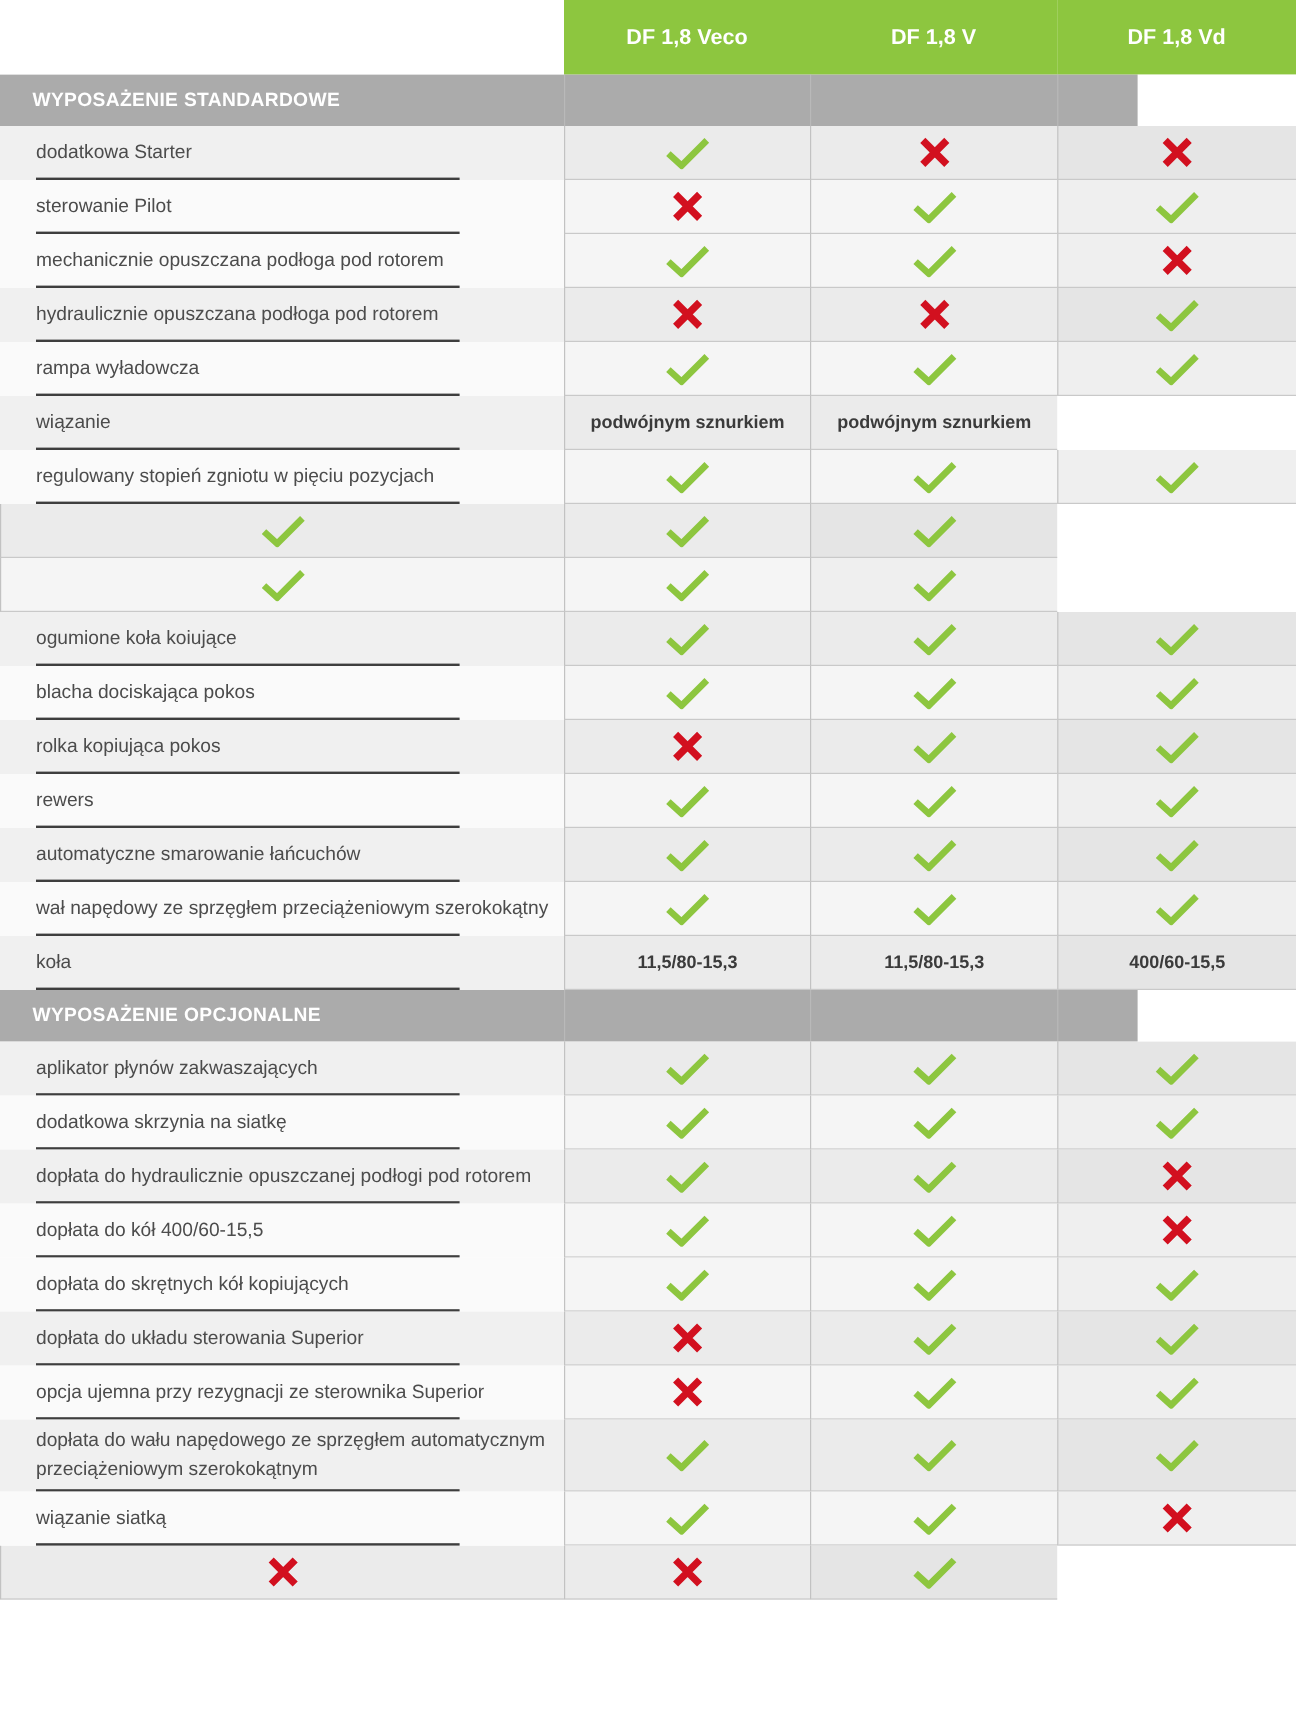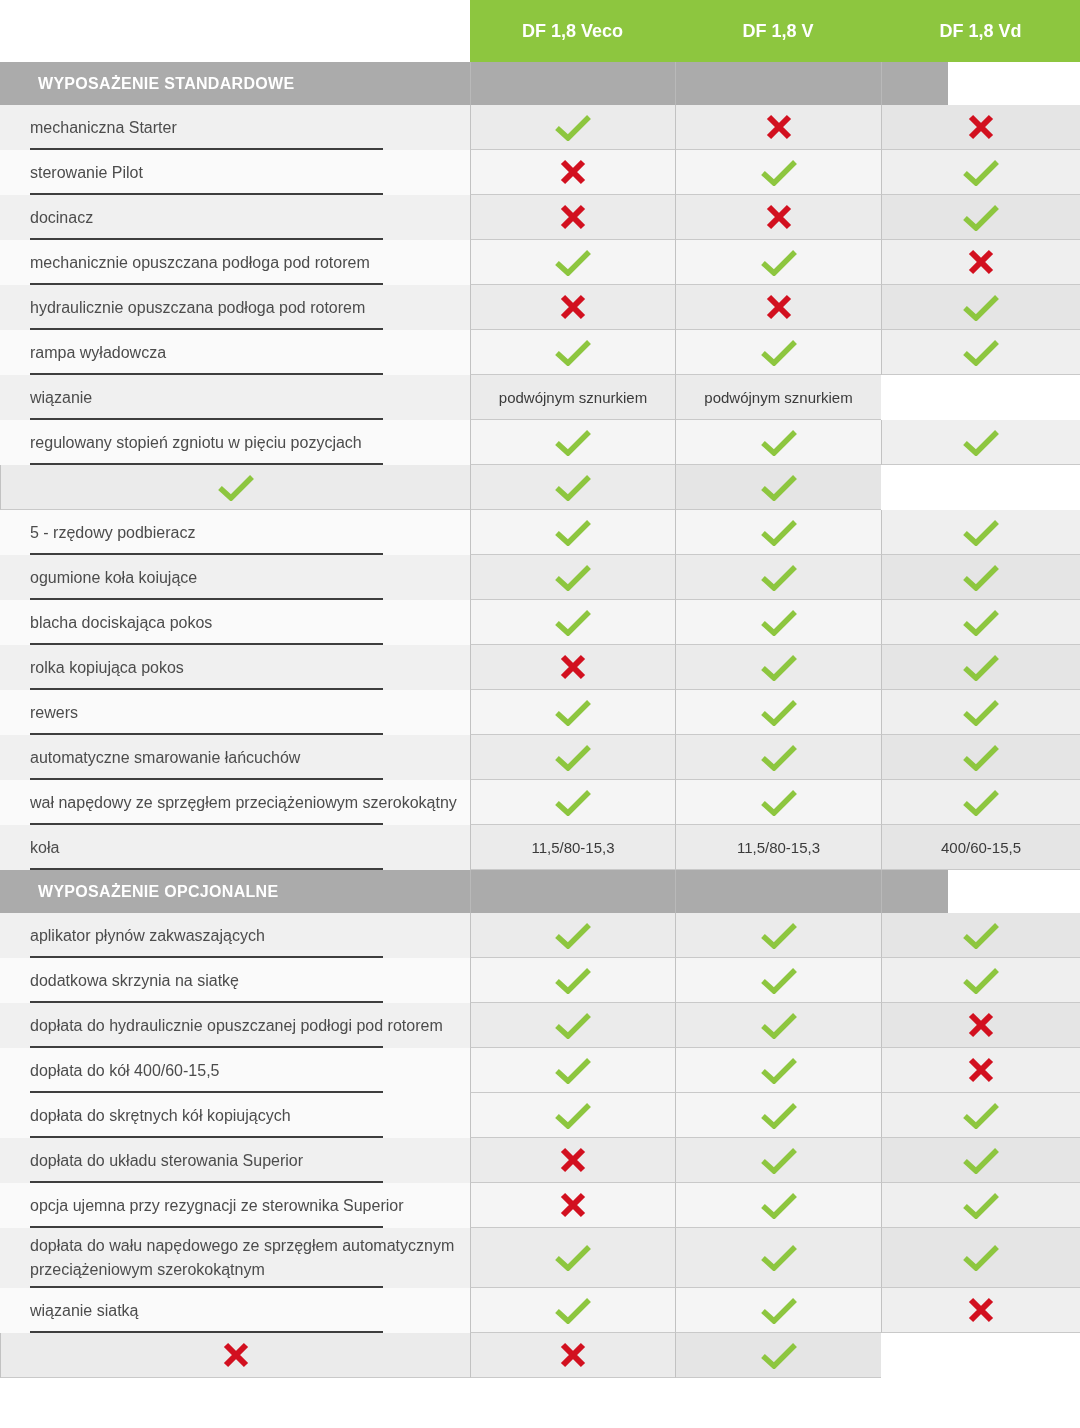--- a/index.html
+++ b/index.html
@@ -26,21 +26,21 @@
     font-size: 18px;
     display: flex; align-items: center; justify-content: center;
   }
 
   
   .section-bar { height: 43px; background: var(--section-gray, #ababab); }
   .section-title {
     color: #ffffff; font-weight: bold; font-size: 16px;
     letter-spacing: 0.3px;
     display: flex; align-items: center;
-    padding-left: 38px;
+    padding-left: 27px;
   }
   .section-cell { border-left: 1px solid #b9b9b9; }
 
   
   .row { min-height: 45px; }
   .label-cell {
     position: relative;
     display: flex; align-items: center;
     padding: 6px 0 6px 30px;
     font-size: 16px;
@@ -61,21 +61,21 @@
     display: flex; align-items: center; justify-content: center;
     border-left: 1px solid #c2c2c2;
     border-bottom: 1px solid #c9c9c9;
   }
   .row.odd  .mark-cell { background: #ebebeb; }
   .row.even .mark-cell { background: #f5f5f5; }
   .row.odd  .mark-cell.col3 { background: #e5e5e5; }
   .row.even .mark-cell.col3 { background: #efefef; }
 
   .text-value {
-    font-weight: normal;
+    font-weight: bold;
     font-size: 15px;
     color: #3b3b3b;
   }
   svg { display: block; }
 </style>
 </head>
 <body>
 
 <div class="page">
   <div class="grid-row header-row">
@@ -85,21 +85,21 @@
     <div class="header-cell col3">DF 1,8 Vd</div>
   </div>
   <div id="table-body">
       <div class="grid-row section-bar">
         <div class="section-title">WYPOSAŻENIE STANDARDOWE</div>
         <div class="section-cell col1"></div>
         <div class="section-cell col2"></div>
         <div class="section-cell col3"></div>
       </div>
       <div class="grid-row row odd">
-        <div class="label-cell">mechaniczna Starter</div>
+        <div class="label-cell">dodatkowa Starter</div>
         <div class="mark-cell col1">
           <svg width="38" height="27" viewBox="0 0 38 27">
             <path d="M3 14 L14 24 L35 3" fill="none" stroke="#8dc63f" stroke-width="5.5"></path>
           </svg>
         </div>
         <div class="mark-cell col2">
           <svg width="26" height="28" viewBox="0 0 26 28">
             <path d="M3 4 L23 24 M23 4 L3 24" fill="none" stroke="#d2101f" stroke-width="6"></path>
           </svg>
         </div>
@@ -120,38 +120,20 @@
           <svg width="38" height="27" viewBox="0 0 38 27">
             <path d="M3 14 L14 24 L35 3" fill="none" stroke="#8dc63f" stroke-width="5.5"></path>
           </svg>
         </div>
         <div class="mark-cell col3">
           <svg width="38" height="27" viewBox="0 0 38 27">
             <path d="M3 14 L14 24 L35 3" fill="none" stroke="#8dc63f" stroke-width="5.5"></path>
           </svg>
         </div>
       </div>
-      <div class="grid-row row odd">
-        <div class="label-cell">docinacz</div>
-        <div class="mark-cell col1">
-          <svg width="26" height="28" viewBox="0 0 26 28">
-            <path d="M3 4 L23 24 M23 4 L3 24" fill="none" stroke="#d2101f" stroke-width="6"></path>
-          </svg>
-        </div>
-        <div class="mark-cell col2">
-          <svg width="26" height="28" viewBox="0 0 26 28">
-            <path d="M3 4 L23 24 M23 4 L3 24" fill="none" stroke="#d2101f" stroke-width="6"></path>
-          </svg>
-        </div>
-        <div class="mark-cell col3">
-          <svg width="38" height="27" viewBox="0 0 38 27">
-            <path d="M3 14 L14 24 L35 3" fill="none" stroke="#8dc63f" stroke-width="5.5"></path>
-          </svg>
-        </div>
-      </div>
       <div class="grid-row row even">
         <div class="label-cell">mechanicznie opuszczana podłoga pod rotorem</div>
         <div class="mark-cell col1">
           <svg width="38" height="27" viewBox="0 0 38 27">
             <path d="M3 14 L14 24 L35 3" fill="none" stroke="#8dc63f" stroke-width="5.5"></path>
           </svg>
         </div>
         <div class="mark-cell col2">
           <svg width="38" height="27" viewBox="0 0 38 27">
             <path d="M3 14 L14 24 L35 3" fill="none" stroke="#8dc63f" stroke-width="5.5"></path>
@@ -237,21 +219,20 @@
             <path d="M3 14 L14 24 L35 3" fill="none" stroke="#8dc63f" stroke-width="5.5"></path>
           </svg>
         </div>
         <div class="mark-cell col3">
           <svg width="38" height="27" viewBox="0 0 38 27">
             <path d="M3 14 L14 24 L35 3" fill="none" stroke="#8dc63f" stroke-width="5.5"></path>
           </svg>
         </div>
       </div>
       <div class="grid-row row even">
-        <div class="label-cell">5 - rzędowy podbieracz</div>
         <div class="mark-cell col1">
           <svg width="38" height="27" viewBox="0 0 38 27">
             <path d="M3 14 L14 24 L35 3" fill="none" stroke="#8dc63f" stroke-width="5.5"></path>
           </svg>
         </div>
         <div class="mark-cell col2">
           <svg width="38" height="27" viewBox="0 0 38 27">
             <path d="M3 14 L14 24 L35 3" fill="none" stroke="#8dc63f" stroke-width="5.5"></path>
           </svg>
         </div>

